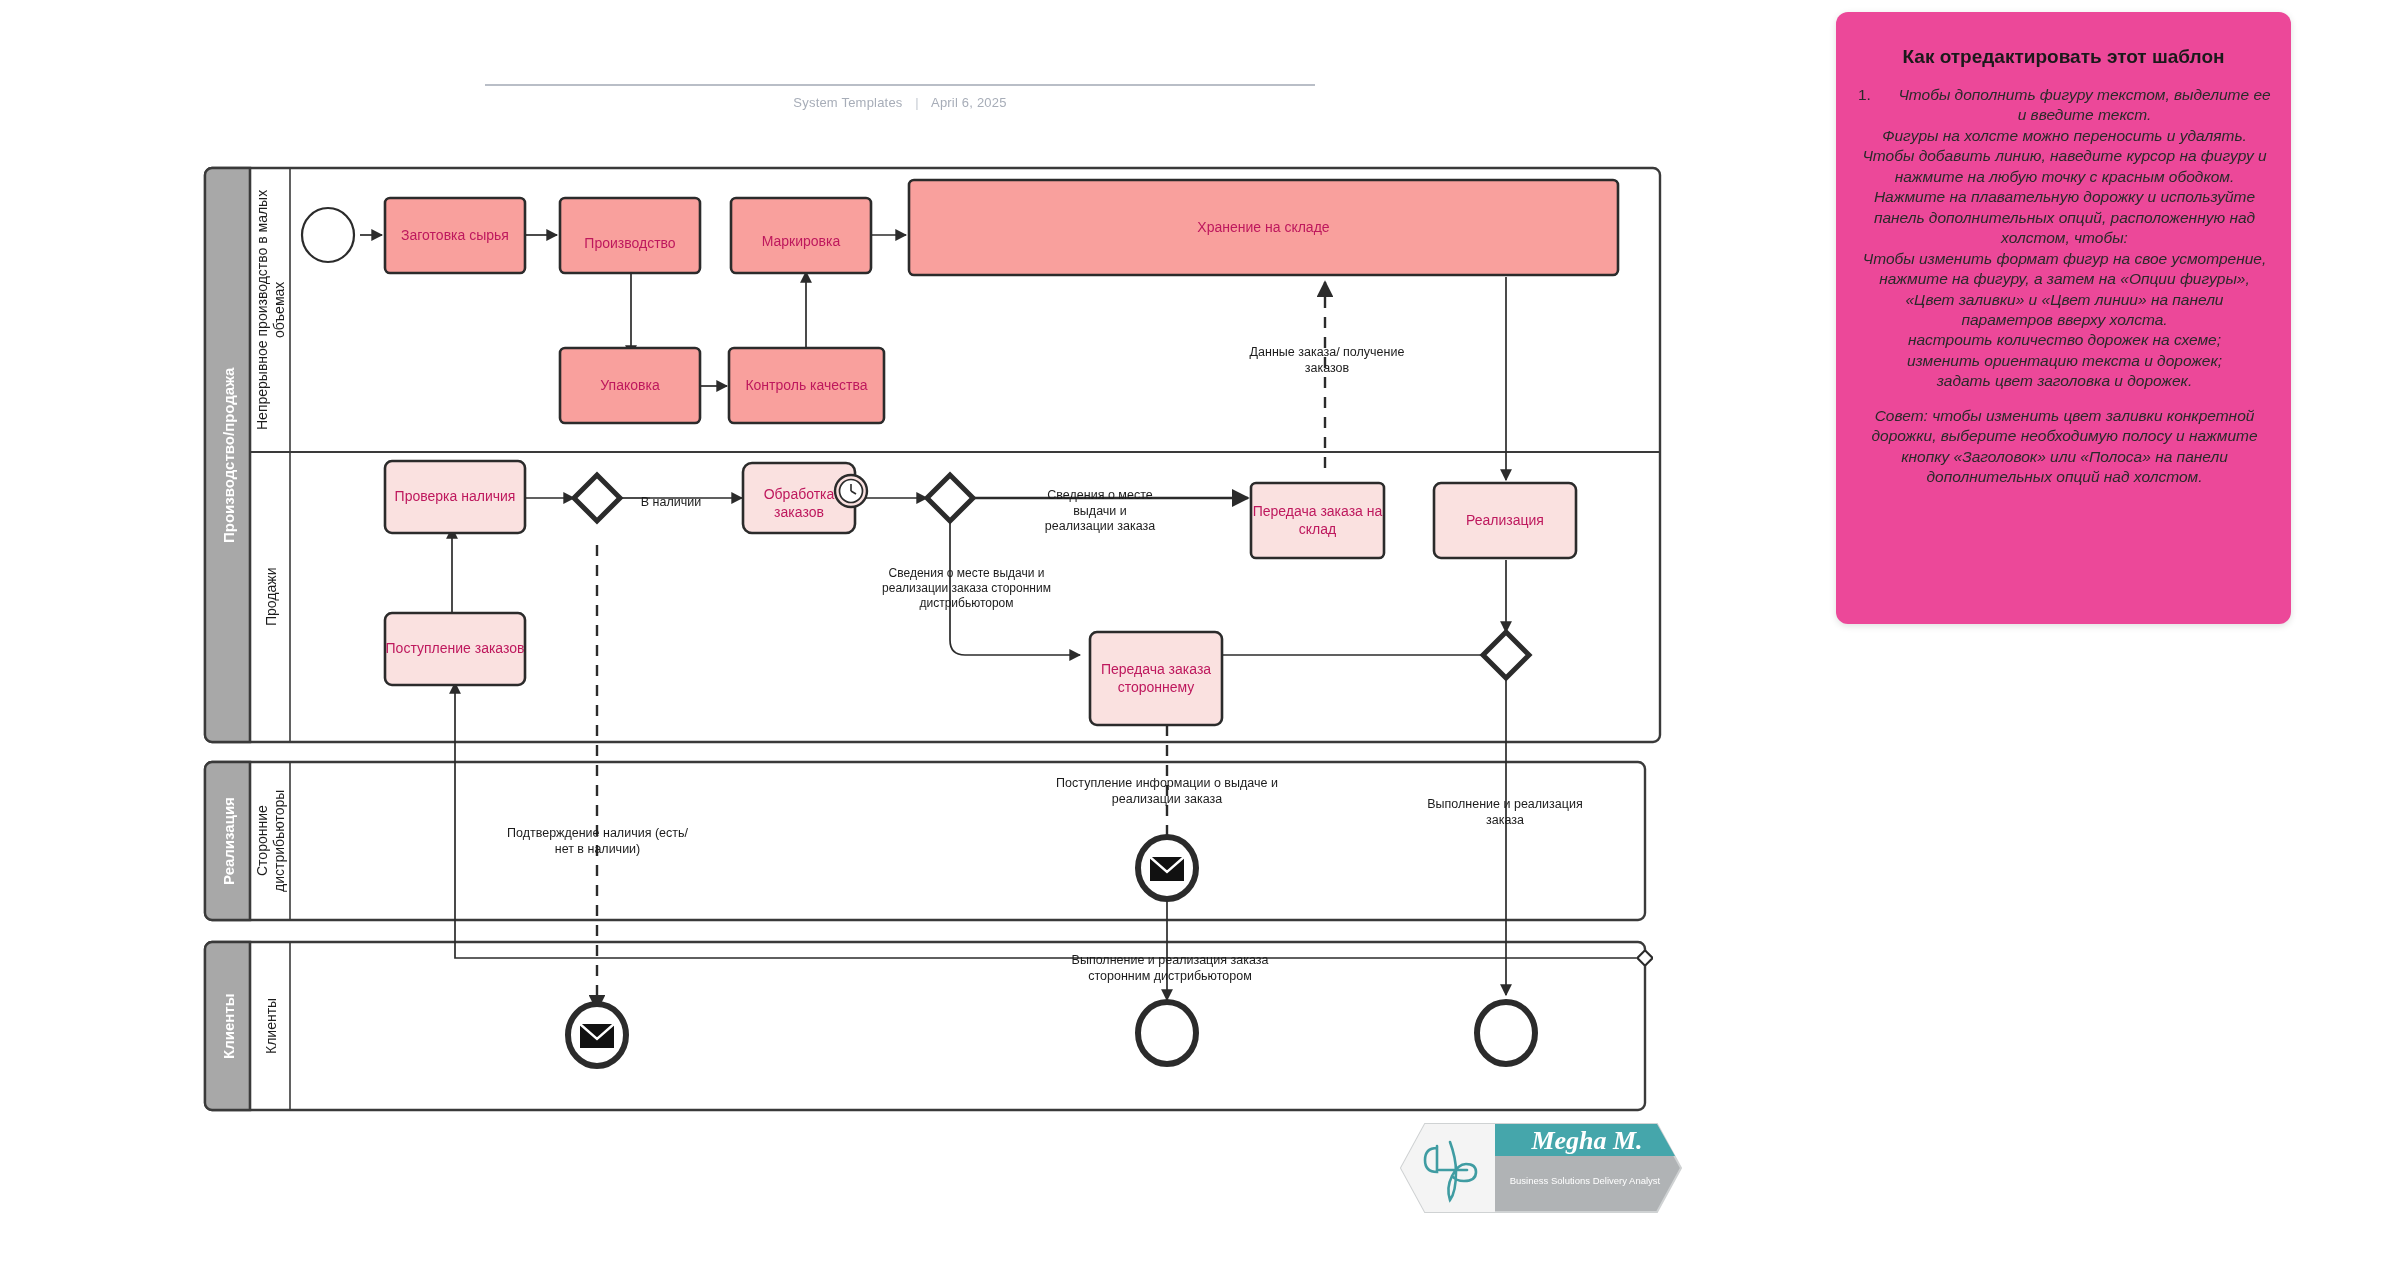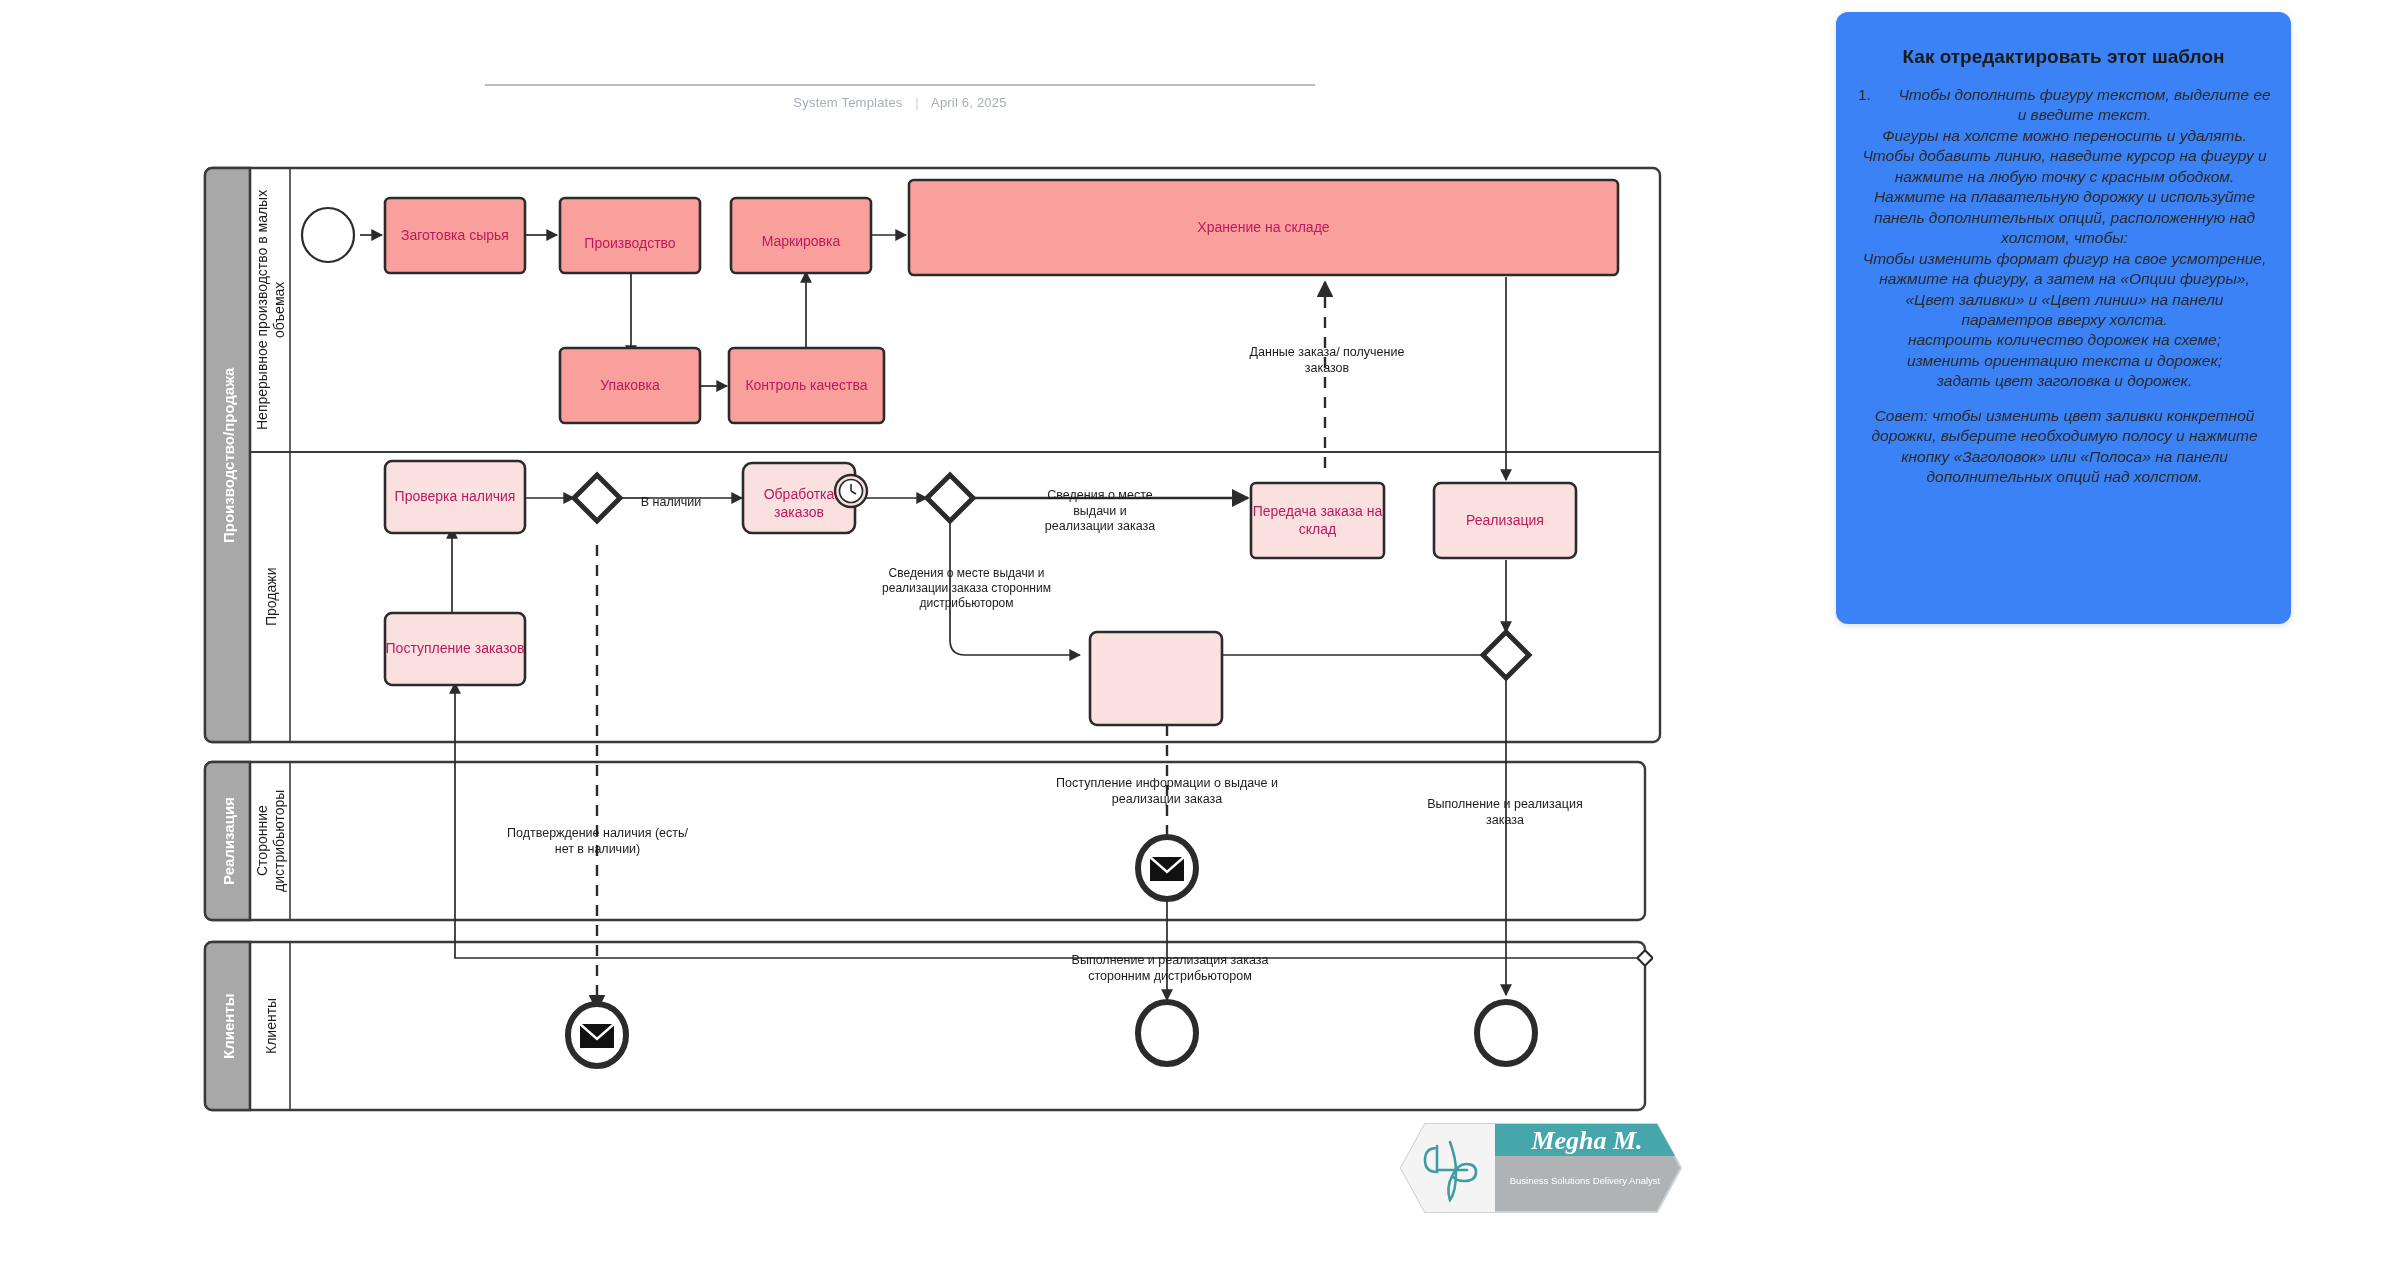--- a/index.html
+++ b/index.html
@@ -47,21 +47,21 @@
   .pool-title{
     position:absolute;color:#ffffff;font-size:15px;font-weight:bold;
     line-height:1.2;text-align:center;
     writing-mode:vertical-rl;transform:rotate(180deg);
     display:flex;align-items:center;justify-content:center;
   }
 
   
   #tips-panel{
     position:absolute;left:1836px;top:12px;width:455px;height:612px;
-    background:#3b82f6;border-radius:12px;
+    background:#ec4899;border-radius:12px;
     box-shadow:0 2px 7px rgba(0,0,0,.13);
     padding:0;box-sizing:border-box;
   }
   #tips-title{
     margin:34px 0 0 0;text-align:center;font-size:19px;font-weight:bold;color:#1a1a1a;
   }
   #tips-body{padding:0 20px 0 22px;}
   .tip-first{
     display:flex;margin-top:17px;font-style:italic;font-size:15.5px;color:#2a2a2a;
     line-height:1.32;
@@ -267,20 +267,21 @@
 <div class="shape-label" style="left:731px;top:198px;width:140px;height:88px;">Маркировка</div>
 <div class="shape-label" style="left:909px;top:180px;width:709px;height:95px;">Хранение на складе</div>
 <div class="shape-label" style="left:560px;top:348px;width:140px;height:75px;">Упаковка</div>
 <div class="shape-label" style="left:729px;top:348px;width:155px;height:75px;">Контроль качества</div>
 
 <div class="shape-label" style="left:385px;top:461px;width:140px;height:72px;">Проверка наличия</div>
 <div class="shape-label" style="left:385px;top:613px;width:140px;height:72px;">Поступление заказов</div>
 <div class="shape-label" style="left:743px;top:463px;width:112px;height:81px;">Обработка заказов</div>
 <div class="shape-label" style="left:1251px;top:483px;width:133px;height:75px;">Передача заказа на склад</div>
 <div class="shape-label" style="left:1434px;top:483px;width:142px;height:75px;">Реализация</div>
+<div class="shape-label" style="left:1090px;top:632px;width:132px;height:93px;">Передача заказа стороннему</div>
 
 <div class="flow-label" style="left:1232px;top:345px;width:190px;">Данные заказа/ получение заказов</div>
 <div class="flow-label" style="left:625px;top:495px;width:92px;">В наличии</div>
 <div class="flow-label" style="left:1041px;top:488px;width:118px;">Сведения о месте выдачи и реализации заказа</div>
 <div class="flow-label" style="left:855px;top:566px;width:223px;font-size:12px;">Сведения о месте выдачи и реализации заказа сторонним дистрибьютором</div>
 <div class="flow-label" style="left:500px;top:826px;width:195px;">Подтверждение наличия (есть/нет в наличии)</div>
 <div class="flow-label" style="left:1052px;top:776px;width:230px;">Поступление информации о выдаче и реализации заказа</div>
 <div class="flow-label" style="left:1424px;top:797px;width:162px;">Выполнение и реализация заказа</div>
 <div class="flow-label" style="left:1040px;top:953px;width:260px;">Выполнение и реализация заказа сторонним дистрибьютором</div>
 

